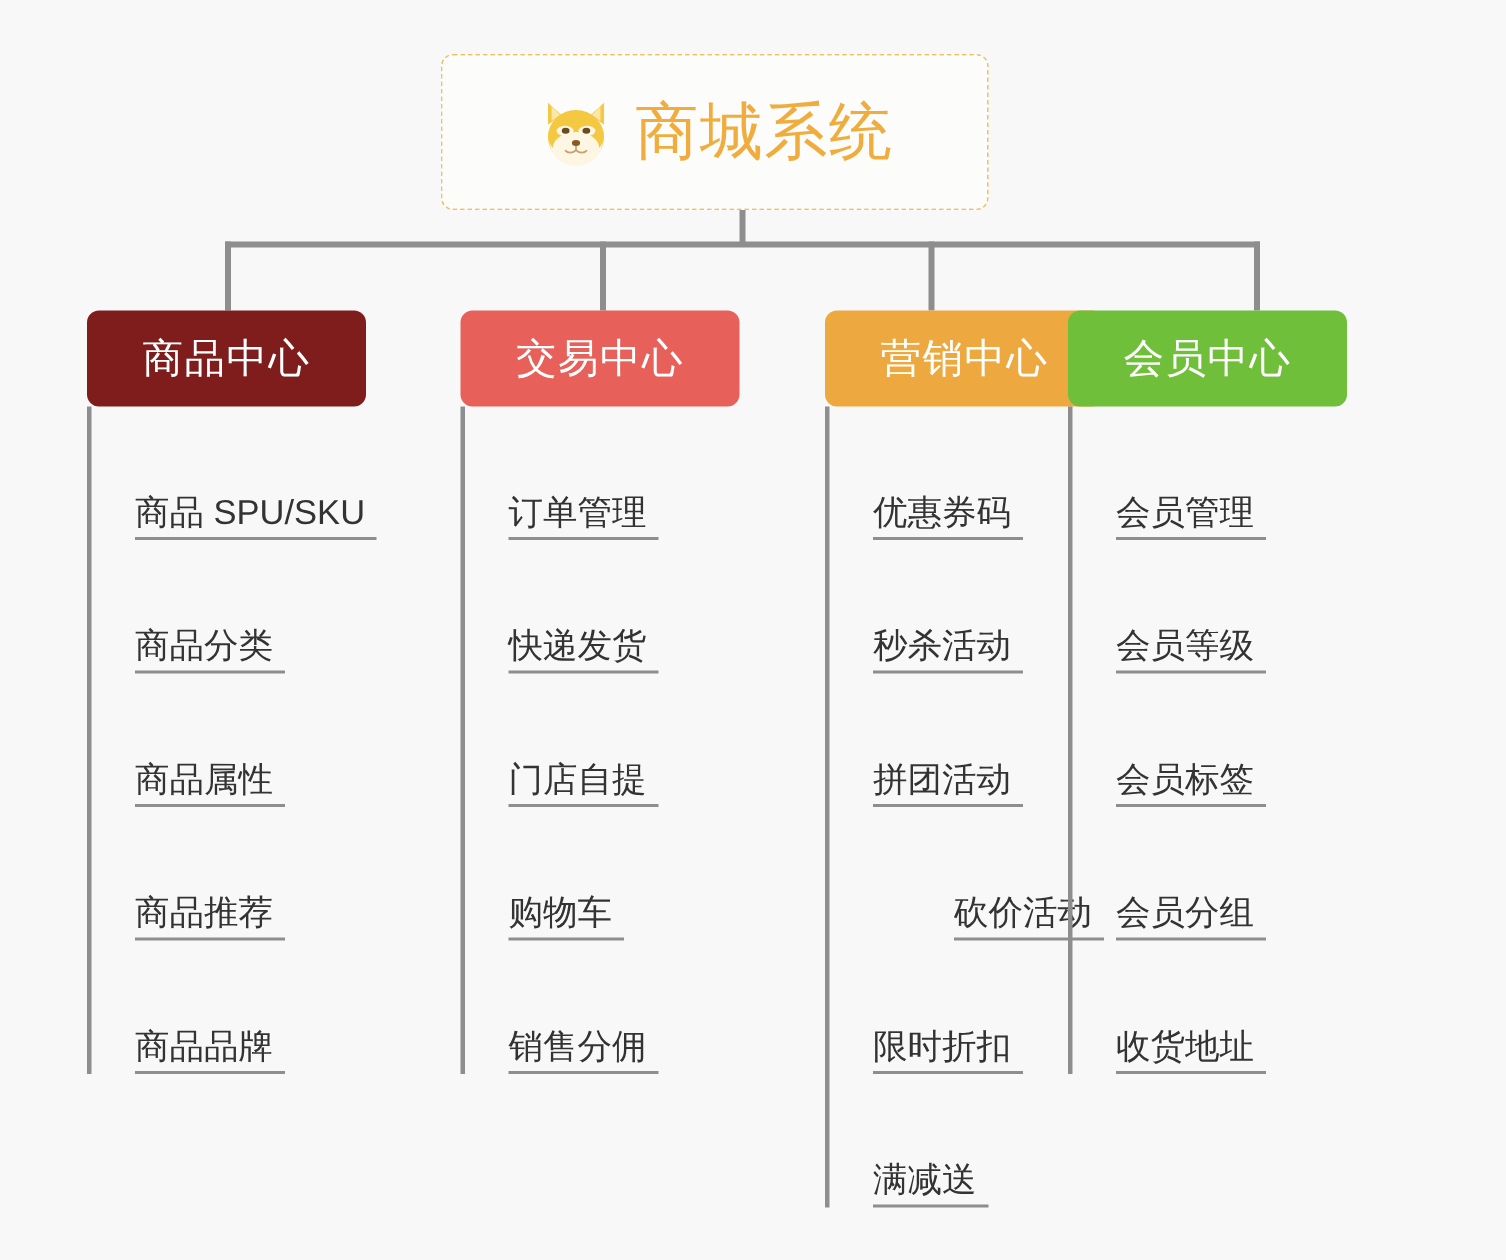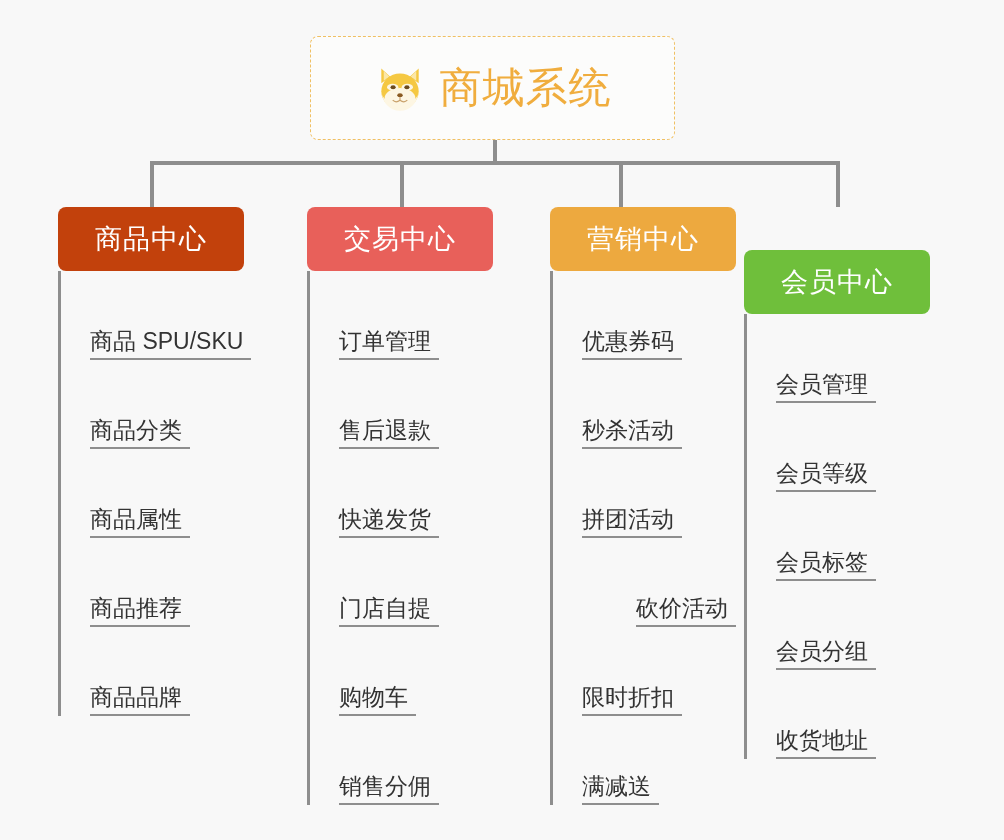--- a/index.html
+++ b/index.html
@@ -15,21 +15,21 @@
   }
   #mindmap {
     position: relative;
     width: 1004px;
     height: 840px;
   }
 
   
   .root-node {
     position: absolute;
-    left: 310px;
+    left: 294px;
     top: 36px;
     width: 365px;
     height: 104px;
     box-sizing: border-box;
     border: 1px dashed #f0c063;
     border-radius: 8px;
     background: #fcfcfb;
     display: flex;
     align-items: center;
     justify-content: center;
@@ -153,21 +153,21 @@
   </div>
 
   <div class="conn conn-v-root" style="background: rgb(142, 142, 142);"></div>
   <div class="conn conn-bus" style="background: rgb(142, 142, 142);"></div>
   <div class="conn conn-drop" style="left: 150px; background: rgb(142, 142, 142);"></div>
   <div class="conn conn-drop" style="left: 400px; background: rgb(142, 142, 142);"></div>
   <div class="conn conn-drop" style="left: 619px; background: rgb(142, 142, 142);"></div>
   <div class="conn conn-drop" style="left: 836px; background: rgb(142, 142, 142);"></div>
 
   <div class="column" style="left:58px;">
-    <div class="cat-box" style="background: #c2410c; font-family: Liberation Serif, serif;">商品中心</div>
+    <div class="cat-box" style="background: #7f1d1d; font-family: Liberation Serif, serif;">商品中心</div>
     <div class="leaf-list">
       <div class="spine" style="background: rgb(142, 142, 142);"></div>
       <div class="leaf">
           <span class="leaf-label" style="border-bottom-color: rgb(142, 142, 142);">商品 SPU/SKU</span>
         </div>
       <div class="leaf">
           <span class="leaf-label" style="border-bottom-color: rgb(142, 142, 142);">商品分类</span>
         </div>
       <div class="leaf">
           <span class="leaf-label" style="border-bottom-color: rgb(142, 142, 142);">商品属性</span>
@@ -182,23 +182,20 @@
   </div>
 
   <div class="column" style="left:307px;">
     <div class="cat-box" style="background: rgb(232, 96, 90);">交易中心</div>
     <div class="leaf-list">
       <div class="spine" style="background: rgb(142, 142, 142);"></div>
       <div class="leaf">
           <span class="leaf-label" style="border-bottom-color: rgb(142, 142, 142);">订单管理</span>
         </div>
       <div class="leaf">
-          <span class="leaf-label" style="border-bottom-color: rgb(142, 142, 142);">售后退款</span>
-        </div>
-      <div class="leaf">
           <span class="leaf-label" style="border-bottom-color: rgb(142, 142, 142);">快递发货</span>
         </div>
       <div class="leaf">
           <span class="leaf-label" style="border-bottom-color: rgb(142, 142, 142);">门店自提</span>
         </div>
       <div class="leaf">
           <span class="leaf-label" style="border-bottom-color: rgb(142, 142, 142);">购物车</span>
         </div>
       <div class="leaf">
           <span class="leaf-label" style="border-bottom-color: rgb(142, 142, 142);">销售分佣</span>
@@ -224,21 +221,21 @@
         </div>
       <div class="leaf">
           <span class="leaf-label" style="border-bottom-color: rgb(142, 142, 142);">限时折扣</span>
         </div>
       <div class="leaf">
           <span class="leaf-label" style="border-bottom-color: rgb(142, 142, 142);">满减送</span>
         </div>
     </div>
   </div>
 
-  <div class="column" style="left:744px;margin-top:43px;">
+  <div class="column" style="left:712px;">
     <div class="cat-box" style="background: rgb(111, 191, 59);">会员中心</div>
     <div class="leaf-list">
       <div class="spine" style="background: rgb(142, 142, 142);"></div>
       <div class="leaf">
           <span class="leaf-label" style="border-bottom-color: rgb(142, 142, 142);">会员管理</span>
         </div>
       <div class="leaf">
           <span class="leaf-label" style="border-bottom-color: rgb(142, 142, 142);">会员等级</span>
         </div>
       <div class="leaf">

